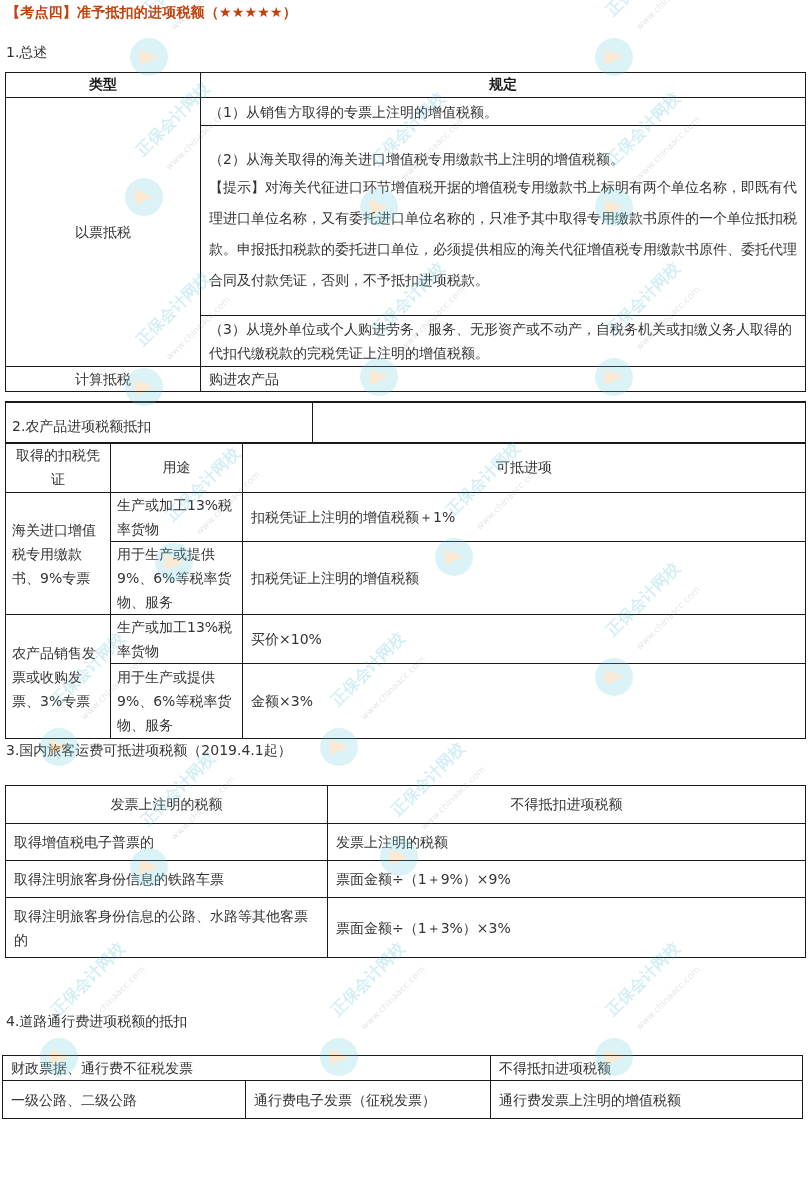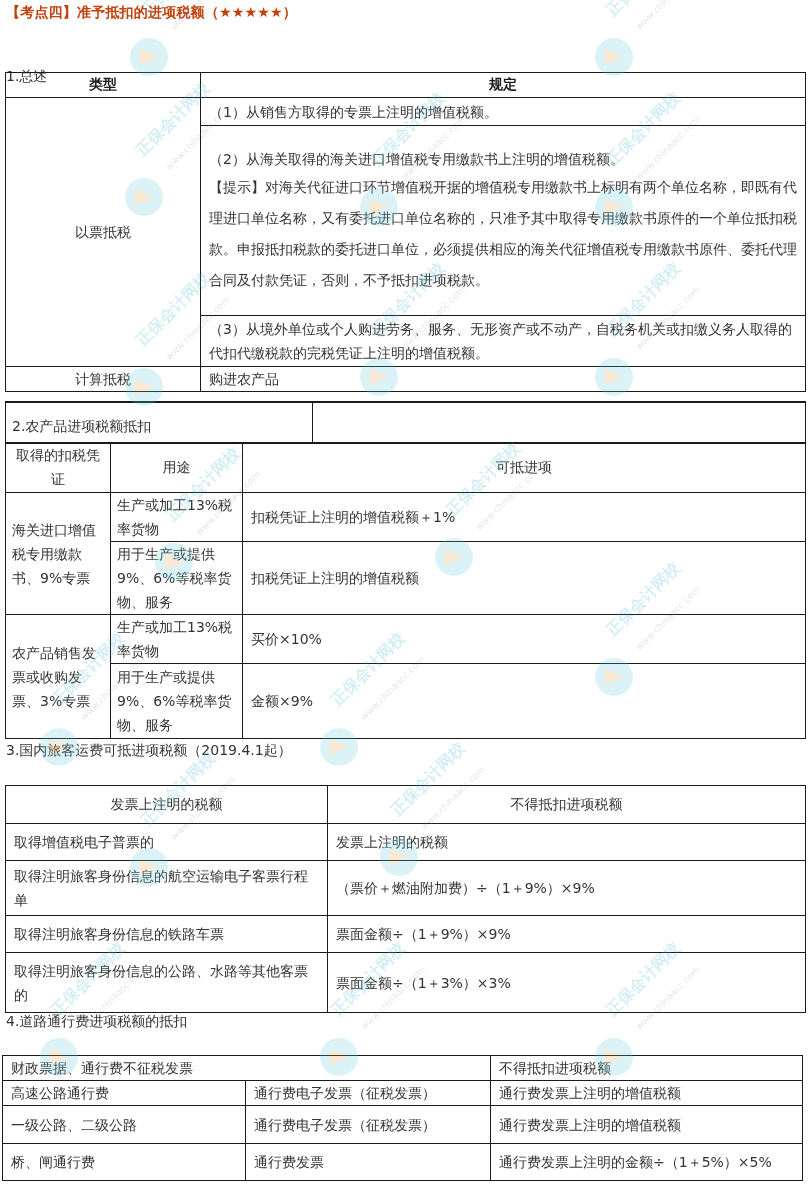--- a/index.html
+++ b/index.html
@@ -43,21 +43,21 @@
   .wm .url {
     position: absolute; left: 46px; top: 22px; transform: rotate(-45deg); transform-origin: left bottom;
     color: #8a8a8a; font-size: 9px; white-space: nowrap;
   }
 </style>
 </head>
 <body>
 
 <div class="abs title">【考点四】准予抵扣的进项税额（★★★★★）</div>
 
-<div class="abs heading" style="left:6px; top:44px;margin-top:24px;">1.总述</div>
+<div class="abs heading" style="left:6px; top:44px;">1.总述</div>
 
 <table style="left:5px; top:72px; width:800px;">
   <colgroup>
       <col style="width:195px">
       <col style="width:605px">
     </colgroup>
   <tbody>
       <tr style="height:25px;">
     <th class="bold-hdr">类型</th>
     <th class="bold-hdr">规定</th>
@@ -116,45 +116,41 @@
     <td style="padding:0 6px;">用于生产或提供9%、6%等税率货物、服务</td>
     <td>扣税凭证上注明的增值税额</td>
   </tr>
   <tr style="height:49px;">
     <td rowspan="2" style="padding:0 6px; line-height:24px;margin-top:11px;">农产品销售发票或收购发票、3%专票</td>
     <td style="padding:0 6px;">生产或加工13%税率货物</td>
     <td>买价×10%</td>
   </tr>
   <tr style="height:75px;">
     <td style="padding:0 6px;">用于生产或提供9%、6%等税率货物、服务</td>
-    <td>金额×9%</td>
+    <td>金额×3%</td>
   </tr>
 </tbody>
   </table>
 
 <div class="abs heading" style="left:6px; top:742px;">3.国内旅客运费可抵进项税额（2019.4.1起）</div>
 
 <table style="left:5px; top:785px; width:800px;">
   <colgroup>
       <col style="width:322px">
       <col style="width:478px">
     </colgroup>
   <tbody>
       <tr style="height:38px;">
     <th>发票上注明的税额</th>
     <th>不得抵扣进项税额</th>
   </tr>
   <tr style="height:37px;">
     <td>取得增值税电子普票的</td>
     <td>发票上注明的税额</td>
   </tr>
-  <tr style="height:55px;">
-    <td>取得注明旅客身份信息的航空运输电子客票行程单</td>
-    <td>（票价＋燃油附加费）÷（1＋9%）×9%</td>
-  </tr>
   <tr style="height:37px;">
     <td>取得注明旅客身份信息的铁路车票</td>
     <td>票面金额÷（1＋9%）×9%</td>
   </tr>
   <tr style="height:60px;">
     <td>取得注明旅客身份信息的公路、水路等其他客票的</td>
     <td>票面金额÷（1＋3%）×3%</td>
   </tr>
 </tbody>
   </table>
@@ -164,36 +160,26 @@
 <table style="left:2px; top:1055px; width:800px;">
   <colgroup>
       <col style="width:243px">
       <col style="width:245px">
       <col style="width:312px">
     </colgroup>
   <tbody>
       <tr style="height:25px;">
     <td colspan="2" style="line-height:22px;">财政票据、通行费不征税发票</td>
     <td style="line-height:22px;">不得抵扣进项税额</td>
-  </tr>
-  <tr style="height:25px;">
-    <td style="line-height:22px;">高速公路通行费</td>
-    <td style="line-height:22px;">通行费电子发票（征税发票）</td>
-    <td style="line-height:22px;">通行费发票上注明的增值税额</td>
   </tr>
   <tr style="height:38px;">
     <td>一级公路、二级公路</td>
     <td>通行费电子发票（征税发票）</td>
     <td>通行费发票上注明的增值税额</td>
   </tr>
-  <tr style="height:37px;">
-    <td>桥、闸通行费</td>
-    <td>通行费发票</td>
-    <td style="padding-right:2px; white-space:nowrap;">通行费发票上注明的金额÷（1＋5%）×5%</td>
-  </tr>
 </tbody>
   </table>
 
 <div>
   <div class="wm" style="left:130px; top:0px;">
       <div class="logo"></div>
       <span class="txt">正保会计网校</span>
       <span class="url">www.chinaacc.com</span>
     </div>
   <div class="wm" style="left:595px; top:0px;">

